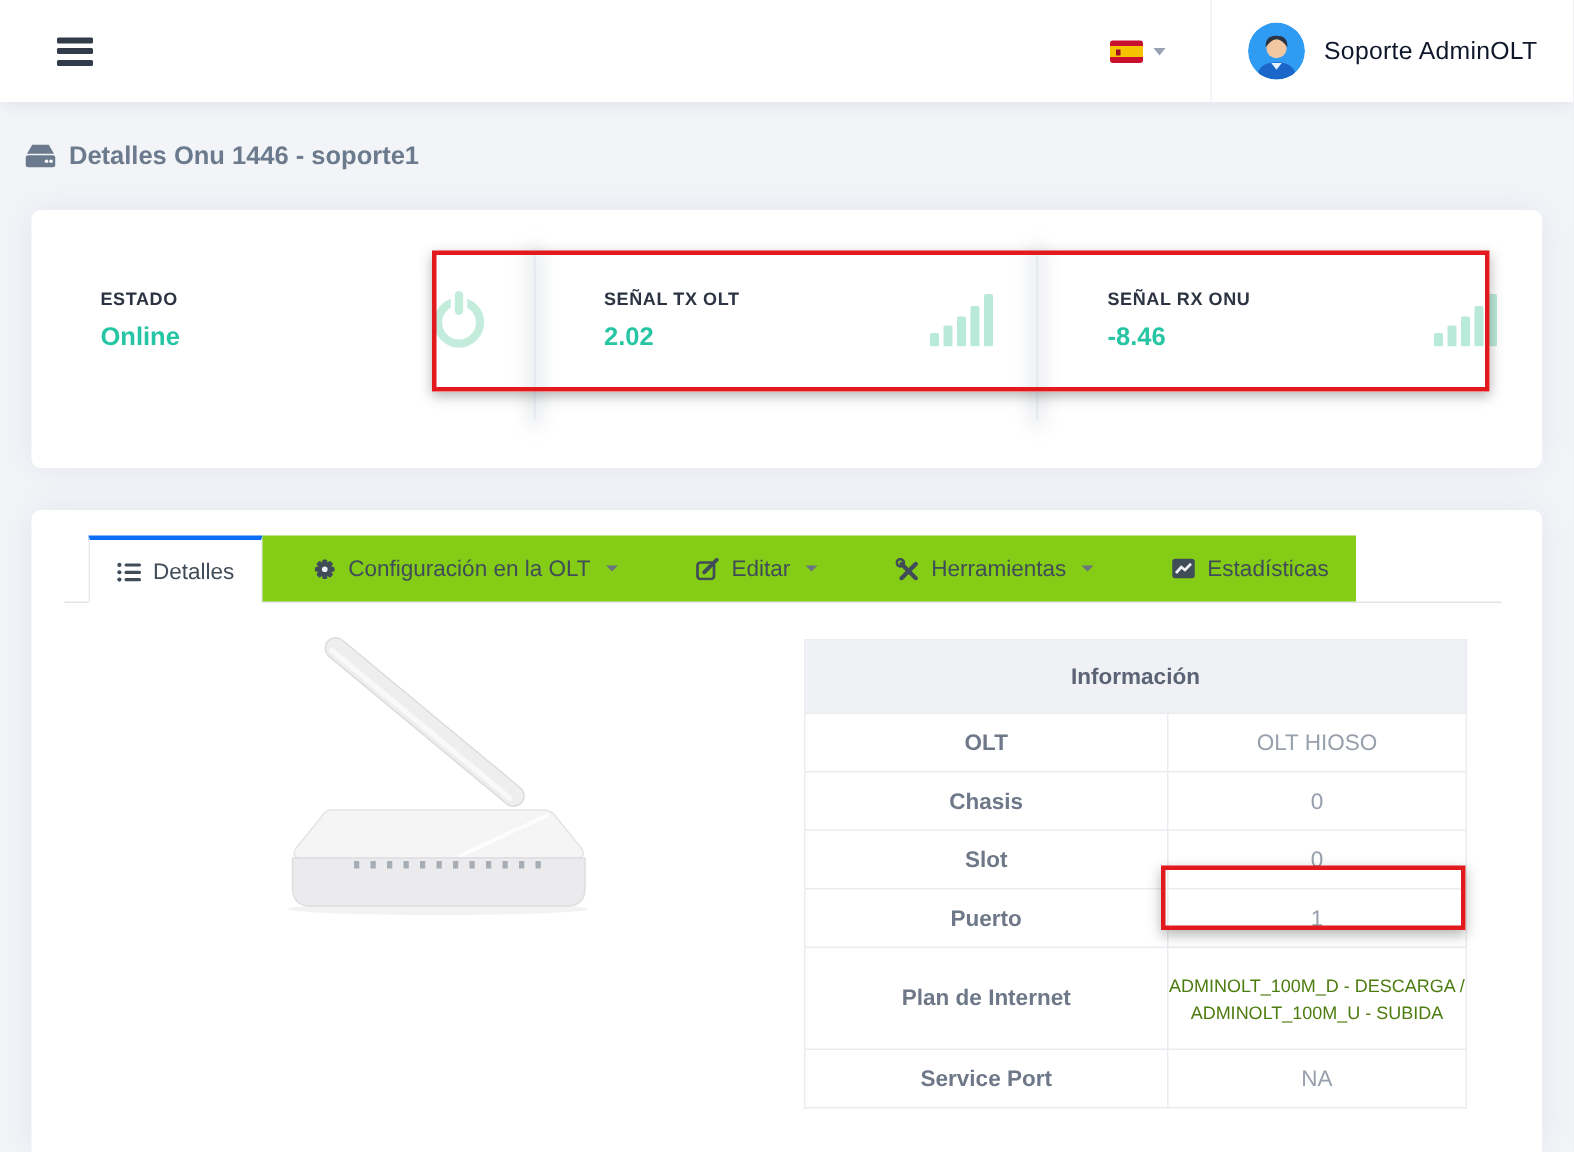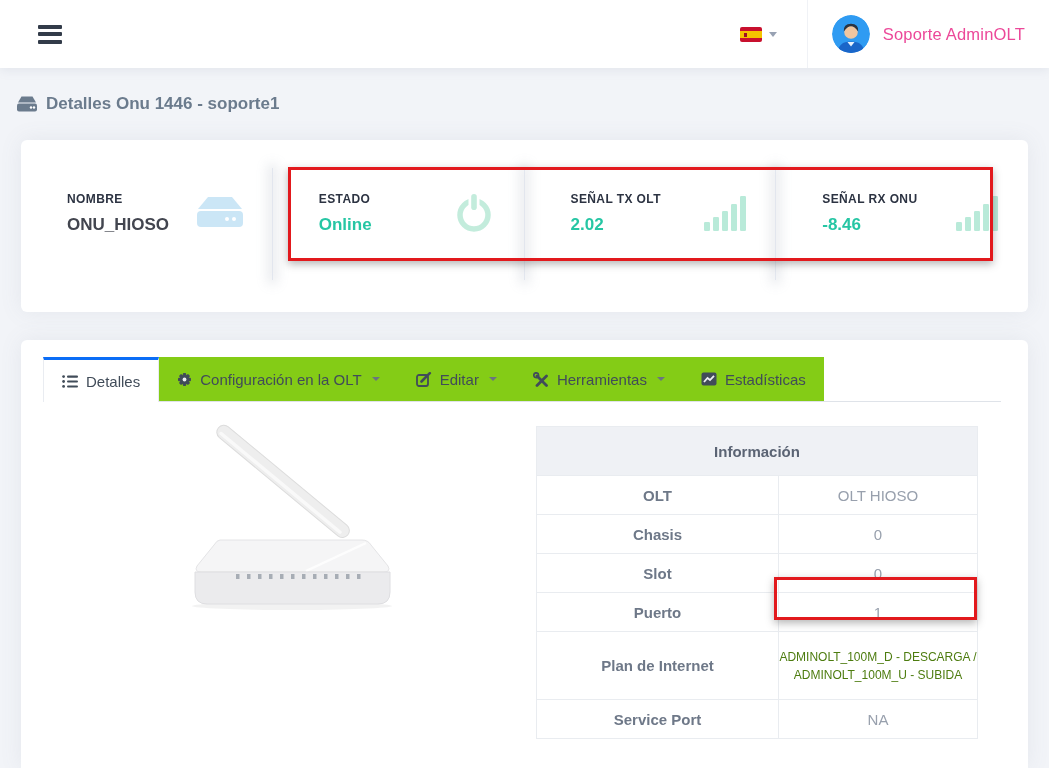--- a/index.html
+++ b/index.html
@@ -16,21 +16,21 @@
   }
   .hamburger { margin-left:38px; width:24px; cursor:pointer; }
   .hamburger .bar { height:4px; background:#323b49; border-radius:1px; margin:3.5px 0; }
   .nav-right { margin-left:auto; display:flex; align-items:center; height:100%; }
   .lang { display:flex; align-items:center; gap:7px; margin-right:30px; cursor:pointer; }
   .flag { width:22px; height:15px; border-radius:2px; position:relative; overflow:hidden;
     background:linear-gradient(#c8102e 26%, #f5c300 26%, #f5c300 74%, #c8102e 74%); }
   .flag .emblem { position:absolute; left:4px; top:6px; width:3px; height:4px; background:#a00d24; }
   .caret { width:0; height:0; border-left:4px solid transparent; border-right:4px solid transparent; border-top:5px solid #98a2b3; }
   .user { display:flex; align-items:center; gap:13px; padding:0 24px; height:100%; border-left:1px solid #f0f2f6; cursor:pointer; }
-  .user-name { color:#ec4899; font-size:16.5px; letter-spacing:.2px; }
+  .user-name { color:#0f172a; font-size:16.5px; letter-spacing:.2px; }
 
   
   .page-title { position:absolute; left:17px; top:94px; display:flex; align-items:center; gap:9px;
     color:#6b7b8d; font-size:17px; font-weight:700; z-index:2; }
 
   
   .stats-card { position:absolute; left:21px; top:140px; width:1007px; height:172px; background:#fff;
     border-radius:6px; box-shadow:0 0 22px rgba(110,120,140,.10); display:flex; z-index:1; }
   .stat { flex:1; display:flex; align-items:center; justify-content:space-between;
     padding:0 30px 26px 46px; position:relative; }
@@ -40,21 +40,21 @@
   .stat-value { font-size:17px; font-weight:700; margin-top:9px; }
   .stat-value.dark { color:#42454f; }
   .stat-value.teal { color:#26c6a4; }
 
   
   .tabs-card { position:absolute; left:21px; top:340px; width:1007px; height:428px; background:#fff;
     border-radius:6px 6px 0 0; box-shadow:0 0 22px rgba(110,120,140,.10); z-index:1; }
   .tabs-border { position:absolute; top:61px; left:22px; width:958px; height:1px; background:#dfe3e9; }
   .tabs-row { position:absolute; top:17px; left:22px; display:flex; align-items:flex-start; z-index:2; }
   .tab { display:flex; align-items:center; gap:8px; padding:0 18px; height:44px; font-size:15px;
-    color:#414c59; cursor:pointer; white-space:nowrap; }
+    color:#414c59; cursor:pointer; white-space:nowrap;margin-left:16px; }
   .tab.active { background:#fff; border-top:3px solid #0b6df6; height:45px;
     border-left:1px solid #e9ecf1; border-right:1px solid #e9ecf1; }
   .tabs-strip { display:flex; background:#84cc16; height:44px; }
   .tab .dd-caret { width:0; height:0; border-left:4px solid transparent; border-right:4px solid transparent;
     border-top:4.5px solid #6a7480; margin-left:2px; }
 
   
   .info-table { position:absolute; left:515px; top:86px; width:442px; border-collapse:collapse; }
   .info-table td, .info-table th { border:1px solid #e9ecf0; text-align:center; vertical-align:middle; }
   .info-table th { background:#eff1f5; color:#5b6474; height:49px; font-size:15px; font-weight:700; }
@@ -120,35 +120,20 @@
         <rect x="0" y="7.5" width="20" height="8" rx="2"></rect>
       </g>
       <circle cx="14" cy="11.5" r="1.2" fill="#fff"></circle>
       <circle cx="17" cy="11.5" r="1.2" fill="#fff"></circle>
     </svg>
     <span>Detalles Onu 1446 - soporte1</span>
   </div>
 
   <div class="stats-card">
 
-    <div class="stat">
-      <div>
-        <div class="stat-label">NOMBRE</div>
-        <div class="stat-value dark">ONU_HIOSO</div>
-      </div>
-      <svg width="46" height="36" viewBox="0 0 46 36">
-        <g fill="#cbe6f6">
-          <path d="M11,2 L35,2 L45,14 L1,14 Z"></path>
-          <rect x="0" y="16" width="46" height="16" rx="4"></rect>
-        </g>
-        <circle cx="30" cy="24" r="2" fill="#fff"></circle>
-        <circle cx="37" cy="24" r="2" fill="#fff"></circle>
-      </svg>
-      <div class="stat-divider"></div>
-    </div>
 
     <div class="stat">
       <div>
         <div class="stat-label">ESTADO</div>
         <div class="stat-value teal">Online</div>
       </div>
       <svg width="42" height="44" viewBox="0 0 42 44">
         <circle cx="21" cy="24" r="14" fill="none" stroke="#c3ecdc" stroke-width="5.5"></circle>
         <rect x="15.5" y="2" width="11" height="14" fill="#fff"></rect>
         <rect x="18.2" y="3" width="5.6" height="16" rx="2.8" fill="#c3ecdc"></rect>

